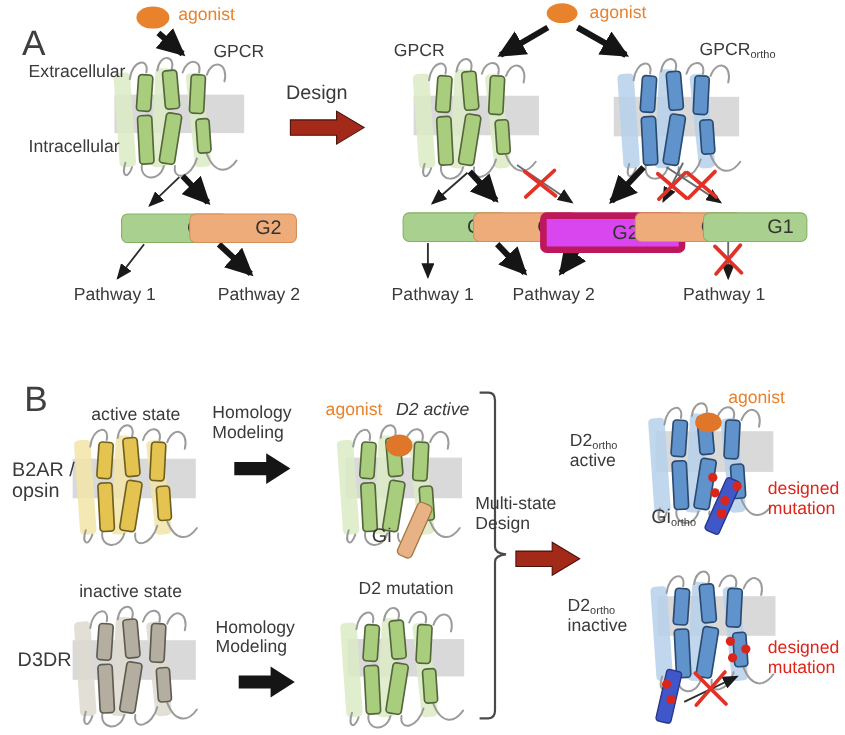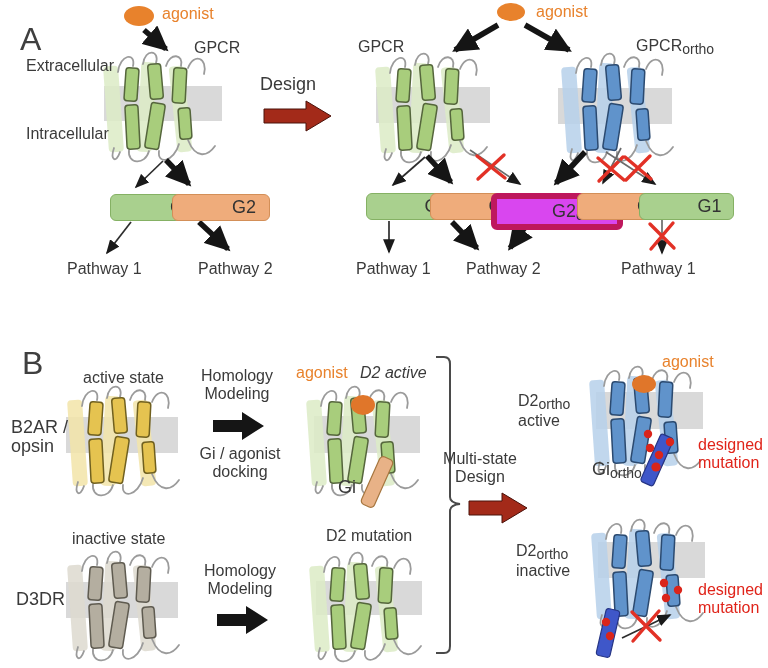--- a/index.html
+++ b/index.html
@@ -4,22 +4,22 @@
 <style>
   html,body { margin:0; padding:0; background:#fff; }
   .fig { position:relative; width:768px; height:668px; background:#fff;
          font-family:"Liberation Sans", sans-serif; color:#3a3a3a; overflow:hidden; }
   svg.layer { position:absolute; left:0; top:0; }
   .t { position:absolute; font-size:16px; line-height:1.1; white-space:nowrap; color:#3a3a3a; }
   .panel { font-size:32px; color:#3f3f3f; }
   .orange { color:#e8822c; }
   .redtx { color:#e0241a; }
   .big { font-size:18px; }
-  .sub { font-size:14px; vertical-align:-3px; }
-  .ctr { text-align:center; white-space:normal; }
+  .sub { font-size:10px; vertical-align:-3px; }
+  .ctr { white-space:normal; }
   .rgt { white-space:normal; }
   .gbox { position:absolute; height:25px; line-height:25px; text-align:center;
           font-size:18px; color:#333; border-radius:6px;padding-left:46px; }
   .gb-green  { background:#a9d08e; border:1px solid #85b164; }
   .gb-orange { background:#efac7b; border:1px solid #d38f58; }
   .gb-blue   { background:#d946ef; border:6px solid #be185d; }
   
   .bh { fill:var(--hb); opacity:.85; }
   .fh { fill:var(--hf); stroke:var(--hs); stroke-width:1.5; }
   .lp { fill:none; stroke:#9b9b9b; stroke-width:1.8; stroke-linecap:round; }
@@ -195,24 +195,20 @@
 
 <div class="t panel" style="left:22px; top:346px;">B</div>
 <div class="t" style="left:83px; top:369px;">active state</div>
 <div class="t big" style="left:11px; top:418px;">B2AR /</div>
 <div class="t big" style="left:11px; top:437px;">opsin</div>
 
 <div class="t ctr" style="left:193px; top:367px; width:88px;">
   <div>Homology</div>
       <div>Modeling</div>
 </div>
-<div class="t ctr" style="left:192px; top:445px; width:96px;">
-  <div>Gi / agonist</div>
-      <div>docking</div>
-</div>
 
 <div class="t orange" style="left:296px; top:364px;">agonist</div>
 <div class="t" style="left:360px; top:364px;font-style:italic;">D2 active</div>
 <div class="t big" style="left:338px; top:478px;">Gi</div>
 
 <div class="t" style="left:72px; top:530px;">inactive state</div>
 <div class="t big" style="left:16px; top:590px;">D3DR</div>
 <div class="t ctr" style="left:196px; top:562px; width:88px;">
   <div>Homology</div>
       <div>Modeling</div>

